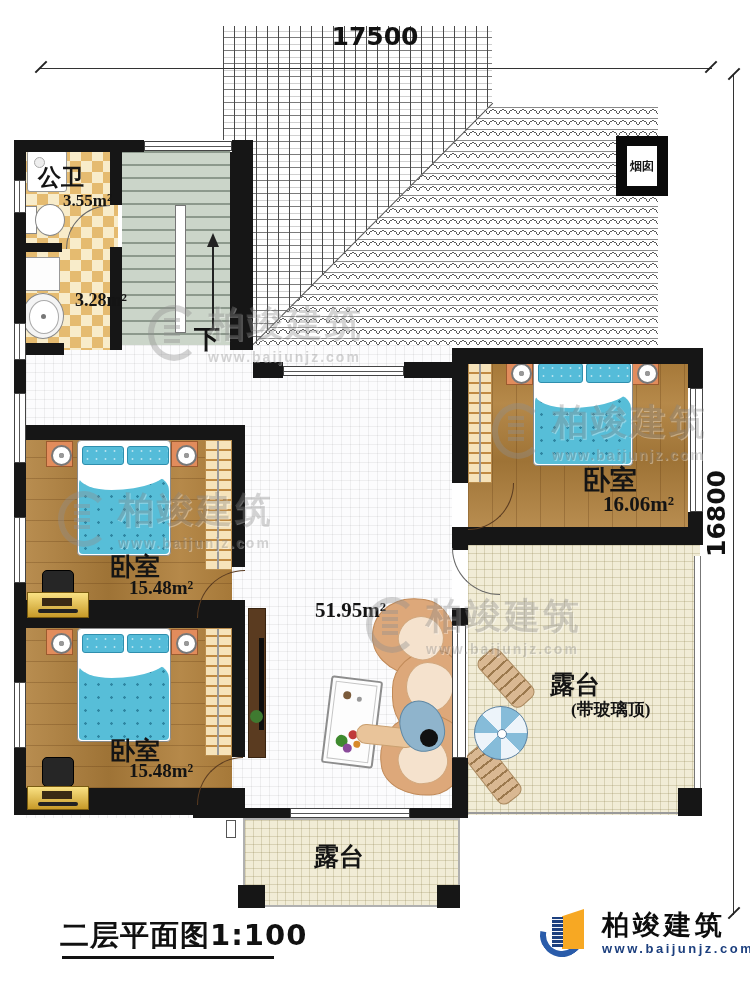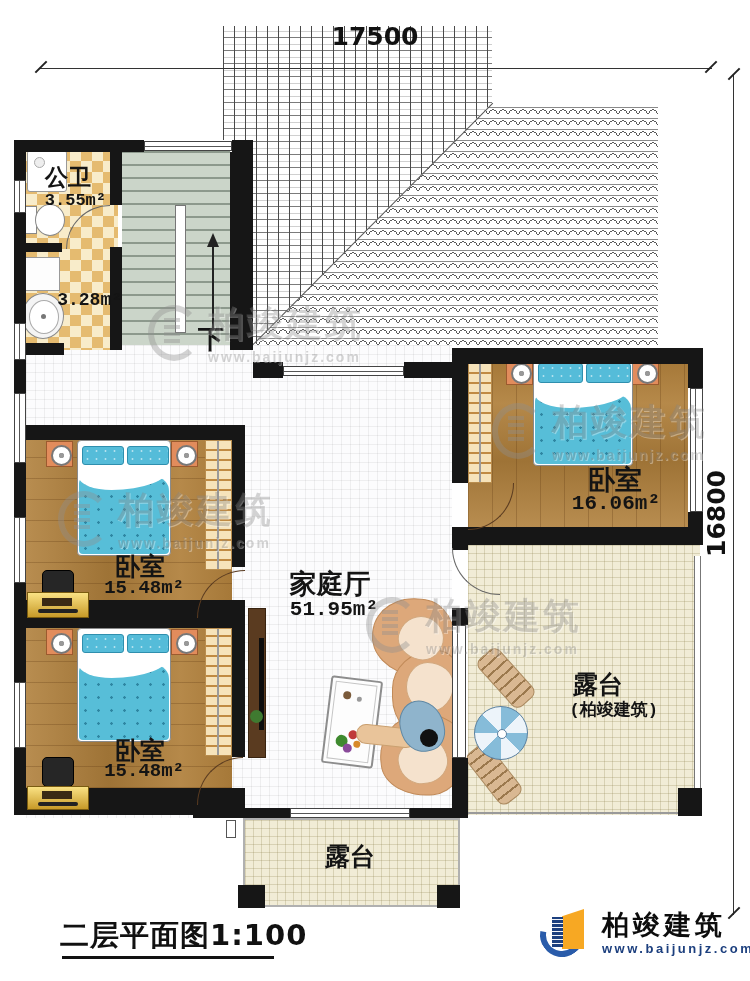--- a/index.html
+++ b/index.html
@@ -52,24 +52,24 @@
       repeating-linear-gradient(0deg,transparent 0 8px,#c08a42 8px 10px);}
   .desk{position:absolute;background:linear-gradient(180deg,#fae284,#c79a28);border:1px solid #7a5c10;box-sizing:border-box;}
   .chair{position:absolute;background:#262626;border:1px solid #000;border-radius:5px;}
   .sofa-part{position:absolute;background:#dda87a;border:1px solid #c18a58;}
   .cushion{position:absolute;background:#f5e2cd;border:1px solid #d2a87e;}
   .lounger{position:absolute;background:#d9b892;border:1px solid #ab8a60;border-radius:8px;
     background-image:repeating-linear-gradient(0deg,transparent 0 7px,rgba(140,105,60,.8) 7px 9px);}
   .parasol{position:absolute;border-radius:50%;border:1px solid #5a80a0;
     background:conic-gradient(#86bcd9 0 45deg,#edf4fa 0 90deg,#86bcd9 0 135deg,#edf4fa 0 180deg,#86bcd9 0 225deg,#edf4fa 0 270deg,#86bcd9 0 315deg,#edf4fa 0 360deg);}
   
-  .rname{position:absolute;font-weight:bold;color:#141414;text-align:center;
+  .rname{position:absolute;font-weight:bold;color:#141414;
     font-family:"DejaVu Sans","Liberation Sans",sans-serif;white-space:nowrap;}
-  .rarea{position:absolute;font-weight:bold;color:#141414;text-align:right;
-    font-family:Liberation Mono, monospace;white-space:nowrap;}
+  .rarea{position:absolute;font-weight:bold;color:#141414;text-align:left;
+    font-family:Liberation Serif, serif;white-space:nowrap;margin-left:33px;}
   
   .wm{position:absolute;display:flex;align-items:center;gap:8px;opacity:.38;pointer-events:none;}
   .wm-glyph{width:40px;height:44px;border:6px solid #8f8f8f;border-right-color:transparent;border-radius:50%;position:relative;}
   .wm-glyph:after{content:"";position:absolute;left:10px;top:6px;width:16px;height:26px;background:#8f8f8f;
     -webkit-mask:repeating-linear-gradient(0deg,#000 0 4px,transparent 4px 7px);mask:repeating-linear-gradient(0deg,#000 0 4px,transparent 4px 7px);}
   .wm-text{font-size:36px;font-weight:900;letter-spacing:3px;color:rgba(132,132,132,.9);
     text-shadow:1px 1px 0 rgba(255,255,255,.9);font-family:"DejaVu Sans","Liberation Sans",sans-serif;}
   .wm-url{font-size:14px;font-weight:bold;letter-spacing:2px;color:rgba(132,132,132,.9);
     text-shadow:1px 1px 0 rgba(255,255,255,.9);}
   
@@ -98,20 +98,26 @@
 <body>
 
 <div id="plan">
 
   <div class="roofA" style="left:223px;top:26px;width:269px;height:324px;
               clip-path:polygon(0 0,269px 0,269px 77px,25px 324px,25px 114px,0 114px);"></div>
   <div class="roofB" style="left:248px;top:103px;width:410px;height:247px;
               clip-path:polygon(244px 0,410px 0,410px 247px,0 247px);"></div>
   <div class="ridge" style="left:248px;top:349px;width:347px;transform:rotate(-45.2deg);"></div>
 
+  <div class="abs" style="left:616px;top:136px;width:52px;height:60px;background:#0a0a0a;">
+    <div class="abs" style="left:11px;top:10px;width:30px;height:40px;background:#fff;
+         display:flex;align-items:center;justify-content:center;">
+      <span style="font-size:12px;font-weight:bold;font-family:'DejaVu Sans','Liberation Sans',sans-serif;">烟囱</span>
+    </div>
+  </div>
 
   <div class="hall-floor" style="left:26px;top:345px;width:426px;height:473px;"></div>
   <div class="checker-floor" style="left:26px;top:150px;width:92px;height:200px;"></div>
   <div class="stairs-floor" style="left:122px;top:150px;width:108px;height:195px;"></div>
   <div class="wood" style="left:26px;top:440px;width:206px;height:165px;"></div>
   <div class="wood" style="left:26px;top:628px;width:206px;height:160px;"></div>
   <div class="wood vert" style="left:468px;top:362px;width:220px;height:165px;"></div>
   <div class="terrace-floor" style="left:468px;top:545px;width:232px;height:270px;"></div>
   <div class="terrace-floor" style="left:243px;top:818px;width:217px;height:89px;border:2px solid #b0b0b0;box-sizing:border-box;"></div>
 
@@ -281,25 +287,24 @@
 
   <div class="rname" style="left:583px;top:462px;width:64px;font-size:27px;">卧室</div>
   <div class="rarea" style="left:570px;top:492px;width:90px;font-size:21px;">16.06m²</div>
 
   <div class="rname" style="left:110px;top:550px;width:60px;font-size:25px;">卧室</div>
   <div class="rarea" style="left:96px;top:577px;width:88px;font-size:19px;">15.48m²</div>
 
   <div class="rname" style="left:110px;top:734px;width:60px;font-size:25px;">卧室</div>
   <div class="rarea" style="left:96px;top:760px;width:88px;font-size:19px;">15.48m²</div>
 
-  <div class="rname" style="left:278px;top:566px;width:104px;font-size:27px;">家庭厅</div>
   <div class="rarea" style="left:282px;top:598px;width:96px;font-size:21px;">51.95m²</div>
 
   <div class="rname" style="left:550px;top:668px;width:96px;font-size:25px;">露台</div>
-  <div class="rarea" style="left:538px;top:698px;width:120px;font-size:17px;">(柏竣建筑)</div>
+  <div class="rarea" style="left:538px;top:698px;width:120px;font-size:17px;">(带玻璃顶)</div>
 
   <div class="rname" style="left:314px;top:840px;width:72px;font-size:25px;">露台</div>
 
   <div class="wm" style="left:148px;top:300px;">
     <div class="wm-glyph"></div>
     <div>
         <div class="wm-text">柏竣建筑</div>
          <div class="wm-url">www.baijunjz.com</div>
       </div>
   </div>

